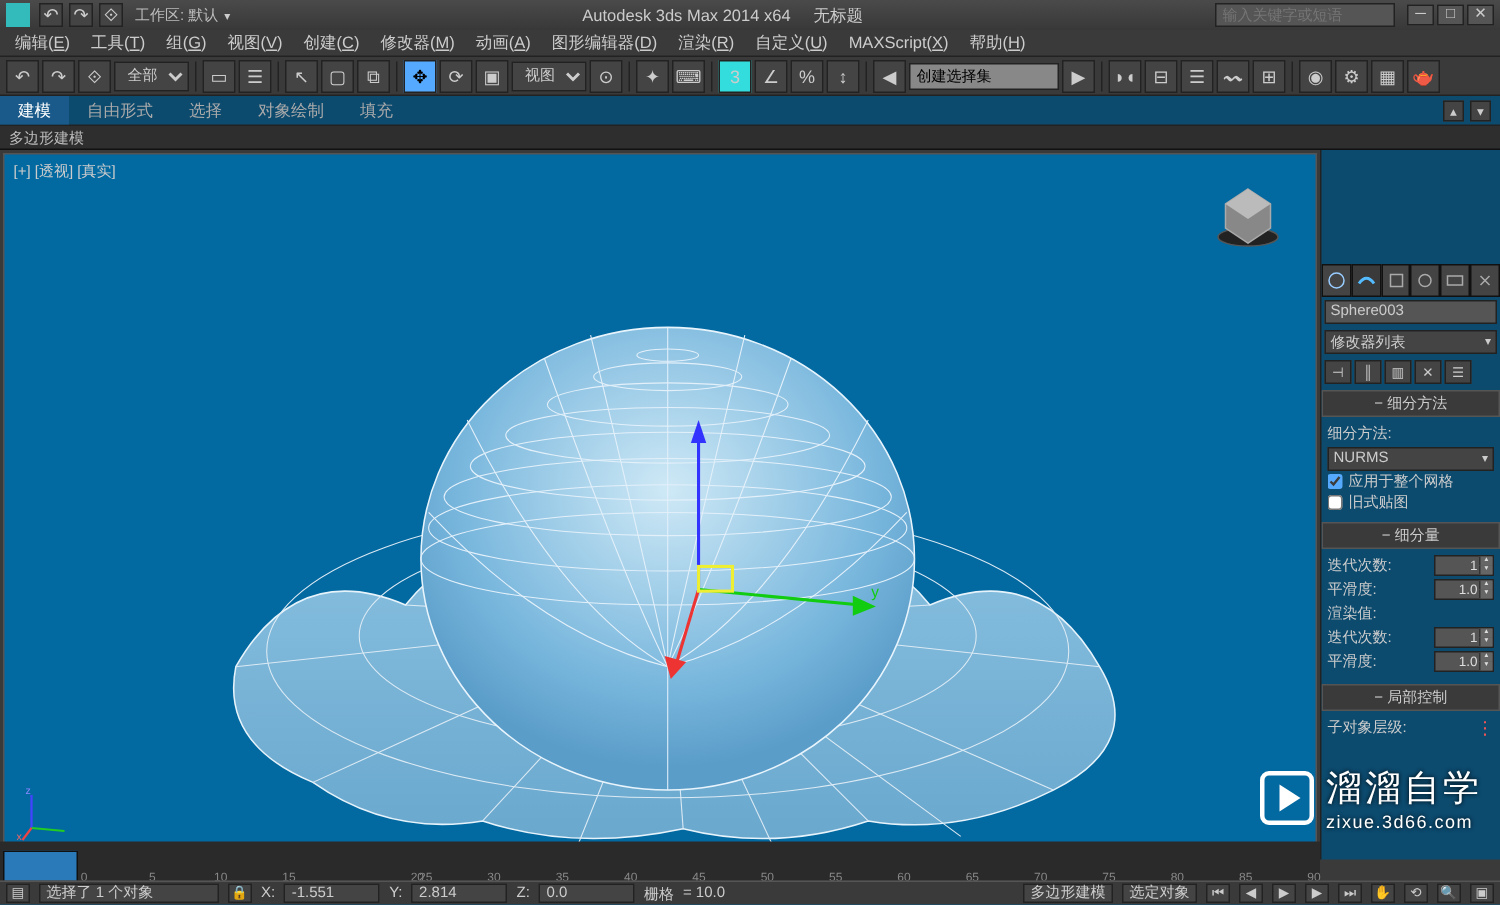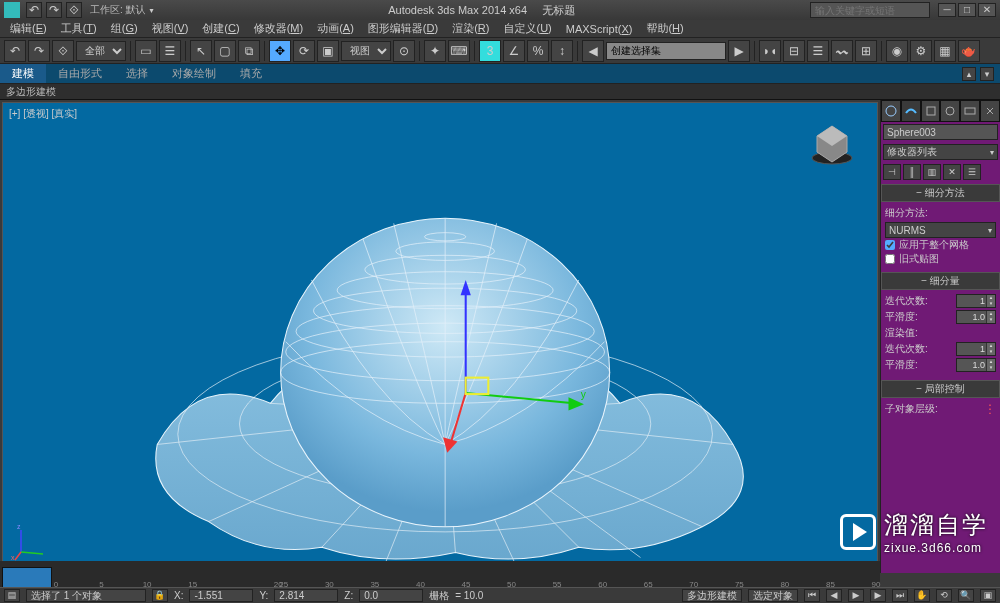--- a/index.html
+++ b/index.html
@@ -18,40 +18,40 @@
 .menubar { height:18px; background:#3a3a3a; display:flex; align-items:center; padding: 0 6px; gap:6px; border-bottom:1px solid #222; }
 .menubar .mi { color:#ccc; font-size:11px; padding:0 4px; cursor:pointer; }
 .menubar .mi u { text-decoration:underline; }
 
 .toolbar { height:26px; background:#3a3a3a; display:flex; align-items:center; padding:0 4px; gap:2px; border-bottom:1px solid #222; }
 .tbtn { width:22px; height:22px; background:#444; border:1px solid #222; display:flex; align-items:center; justify-content:center; cursor:pointer; color:#ccc; font-size:12px; }
 .tbtn.active { background:#5af; color:#000; }
 .tbtn.cyan { background:#3dd; }
 .tsel { height:20px; background:#444; border:1px solid #222; color:#ccc; font-size:10px; padding:0 4px; }
 .tsep { width:1px; height:20px; background:#222; margin:0 2px; }
-.tinput { width:120px; height:18px; background:#888; border:1px solid #222; font-size:10px; padding:0 4px; }
+.tinput { width:100px; height:18px; background:#888; border:1px solid #222; font-size:10px; padding:0 4px; }
 
 .ribbon { height:20px; background:#0c4a6e; display:flex; align-items:center; border-bottom:1px solid #222; }
 .ribbon .tab { padding:2px 12px; font-size:11px; color:#aaa; cursor:pointer; }
 .ribbon .tab.active { background:#1a5a8a; color:#fff; }
 .ribbon .rsmall { margin-left:auto; display:flex; gap:4px; padding-right:6px; }
 .rsmall span { width:14px; height:14px; background:#444; border:1px solid #222; cursor:pointer; font-size:9px; text-align:center; line-height:12px; }
 
 .subribbon { height:16px; background:#2e2e2e; display:flex; align-items:center; padding:0 6px; border-bottom:1px solid #111; }
 .subribbon .sr { font-size:10px; color:#bbb; }
 
 .main { position:absolute; top:100px; left:0; right:0; bottom:30px; display:flex; }
 
 .viewport { flex:1; background:#0369a1; border:1px solid #555; position:relative; margin:2px; overflow:hidden; }
 .viewport .vlabel { position:absolute; top:4px; left:6px; color:#ccc; font-size:10px; z-index:5; }
 .viewport .vcube { position:absolute; top:15px; right:20px; width:50px; height:50px; z-index:5; }
 .viewport canvas, .viewport svg.scene { position:absolute; top:0; left:0; width:100%; height:100%; }
 .corner-axis { position:absolute; bottom:8px; left:8px; width:40px; height:40px; }
 
-.cmdpanel { width:120px; background:#701a75; border-left:1px solid #222; display:flex; flex-direction:column; overflow:hidden; }
+.cmdpanel { width:120px; background:#0c4a6e; border-left:1px solid #222; display:flex; flex-direction:column; overflow:hidden;justify-content:center; }
 .cmd-tabs { height:22px; display:flex; background:#2a2a2a; }
 .cmd-tabs .ct { flex:1; border:1px solid #111; background:#444; display:flex; align-items:center; justify-content:center; cursor:pointer; }
 .cmd-tabs .ct.active { background:#3a3a3a; }
 .cmd-tabs svg { width:14px; height:14px; }
 .cmd-name { height:16px; background:#555; border:1px solid #222; margin:2px; font-size:10px; padding:1px 3px; display:flex; align-items:center; }
 .cmd-dd { height:16px; background:#444; border:1px solid #222; margin:2px; font-size:10px; padding:1px 3px; display:flex; align-items:center; justify-content:space-between; }
 .cmd-dd .arr { font-size:8px; }
 .mod-stack { margin:2px; background:#444; border:1px solid #222; height:70px; font-size:10px; }
 .mod-stack .mrow { display:flex; align-items:center; gap:4px; padding:1px 3px; }
 .mod-stack .mrow .eye { width:10px; height:10px; display:inline-block; position:relative; }

